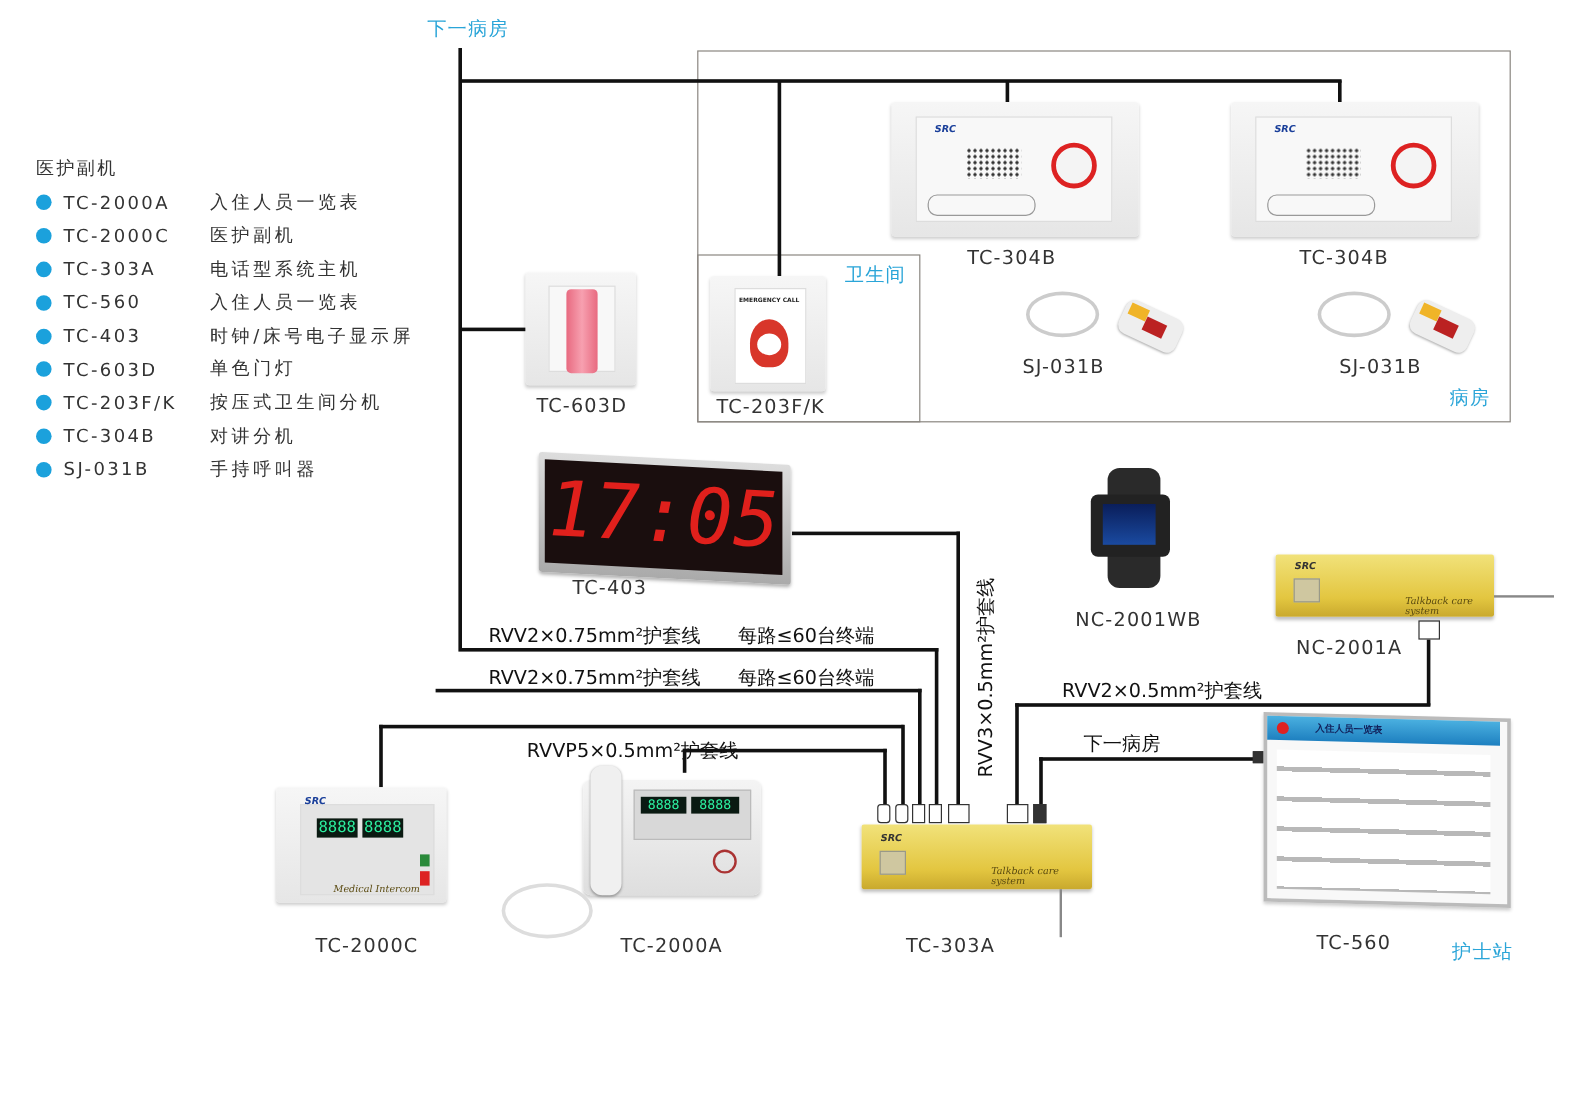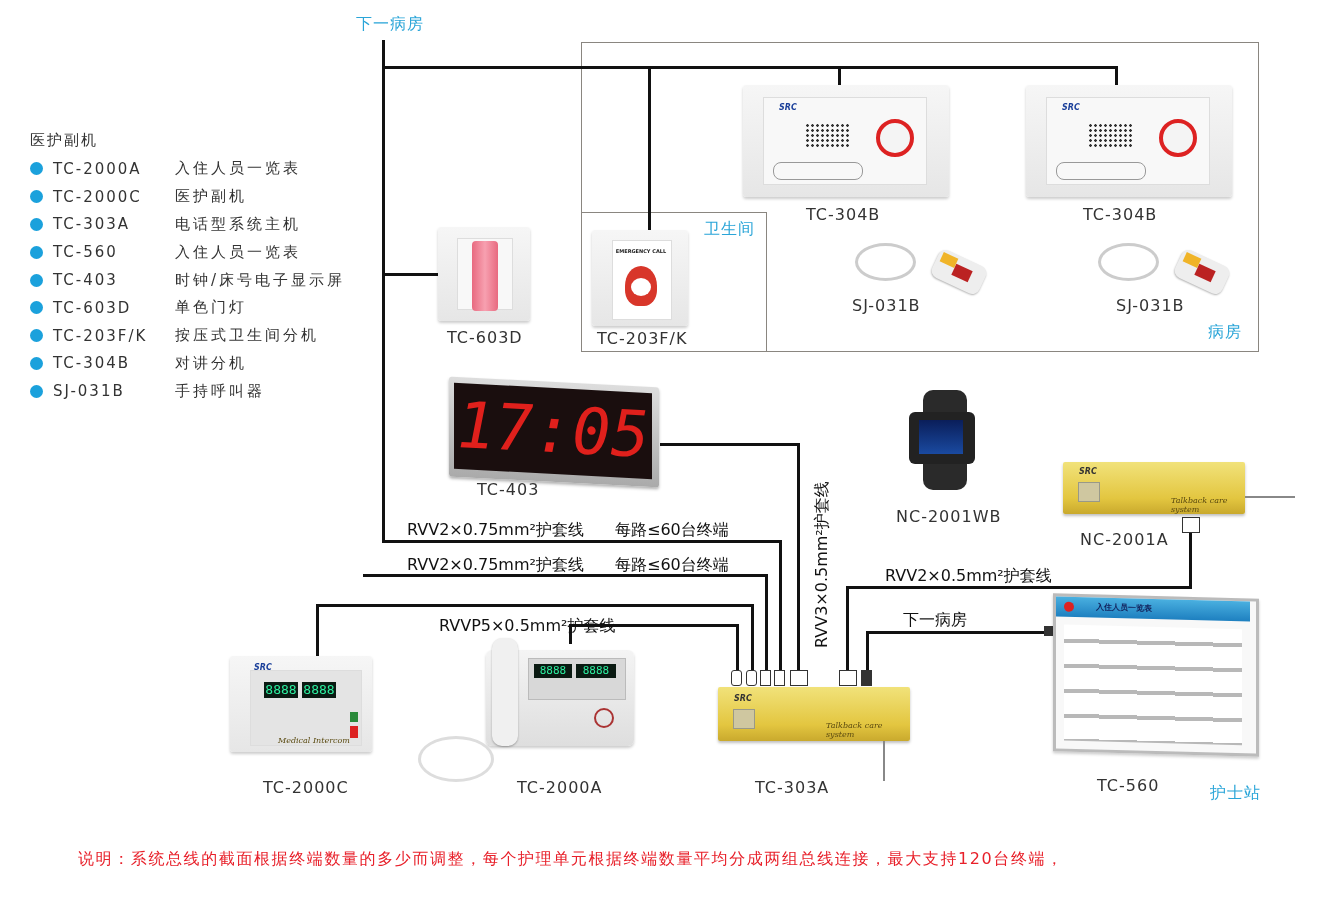--- a/index.html
+++ b/index.html
@@ -241,14 +241,13 @@
 
 <div class="abs" style="left:1053px;top:596px;width:200px;height:152px;background:#f8f8f8;border:3px solid #bbb;transform:skewY(1.5deg);box-shadow:0 2px 3px rgba(0,0,0,.2);">
   <div class="abs" style="left:0;top:0;width:194px;height:20px;background:linear-gradient(#4ab0e0,#1e80c0);"></div>
   <div class="abs" style="left:8px;top:5px;width:10px;height:10px;border-radius:50%;background:#d22;"></div>
   <div class="abs" style="left:40px;top:4px;font-size:8px;font-weight:bold;color:#12205a;font-family:'DejaVu Serif',serif;">入住人员一览表</div>
   <div class="abs" style="left:8px;top:28px;width:178px;height:116px;background:repeating-linear-gradient(#fff 0 14px,#b8b8b8 14px 18px,#fff 18px 25px);"></div>
 </div>
 <div class="lbl" style="left:1097px;top:776px;">TC-560</div>
 
 <div class="note">
-  <div>说明：系统总线的截面根据终端数量的多少而调整，每个护理单元根据终端数量平均分成两组总线连接，最大支持120台终端，</div>
 </div>
 
 </body></html>

